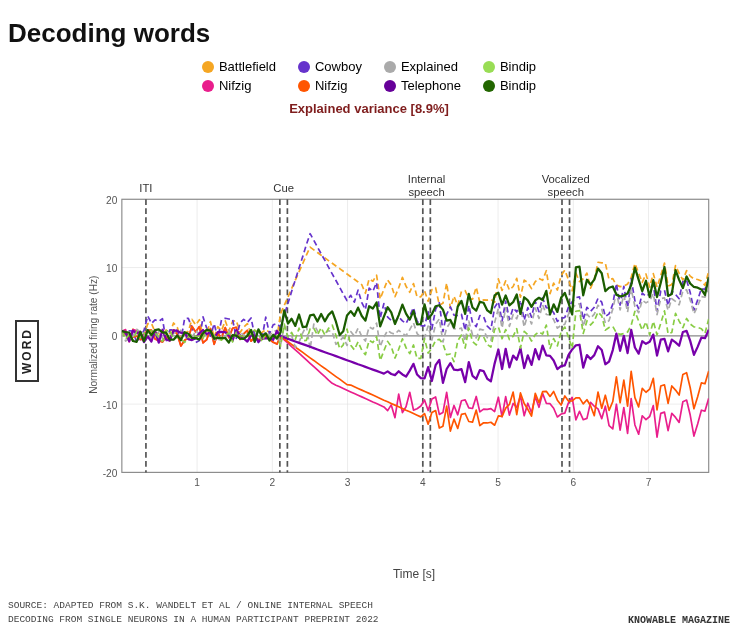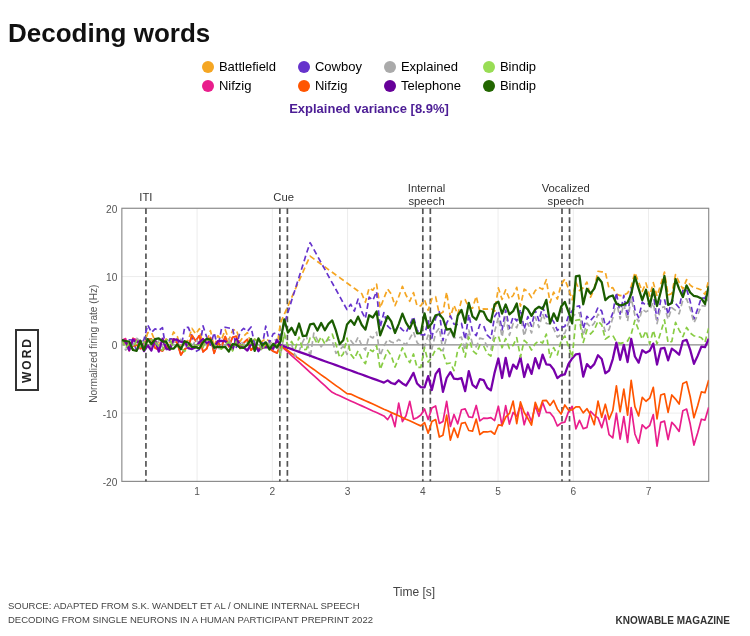--- a/index.html
+++ b/index.html
@@ -47,21 +47,21 @@
       flex: 1;
       position: relative;
       display: flex;
       flex-direction: column;
     }
     .chart-subtitle {
       text-align: center;
       font-size: 13px;
       font-weight: 700;
       margin-bottom: 4px;
-      color: #4c1d95;
+      color: #7f1d1d;
     }
     .chart-area {
       flex: 1;
       position: relative;
       display: flex;
     }
     .y-label-container {
       display: flex;
       align-items: center;
       justify-content: center;
@@ -99,24 +99,25 @@
     .x-axis-label {
       text-align: center;
       font-size: 12px;
       color: #444;
       margin-left: 52px;
       margin-top: 18px;
     }
     .source-line {
       font-size: 9.5px;
       color: #444;
-      margin-top: 0;
+      margin-top: 18px;
       display: flex;
       justify-content: space-between;
       align-items: flex-end;
+      font-family: Liberation Mono, monospace;
     }
     .source-left {
       max-width: 480px;
       line-height: 1.4;
     }
     .source-right {
       font-weight: 700;
       font-size: 10px;
       color: #333;
     }

